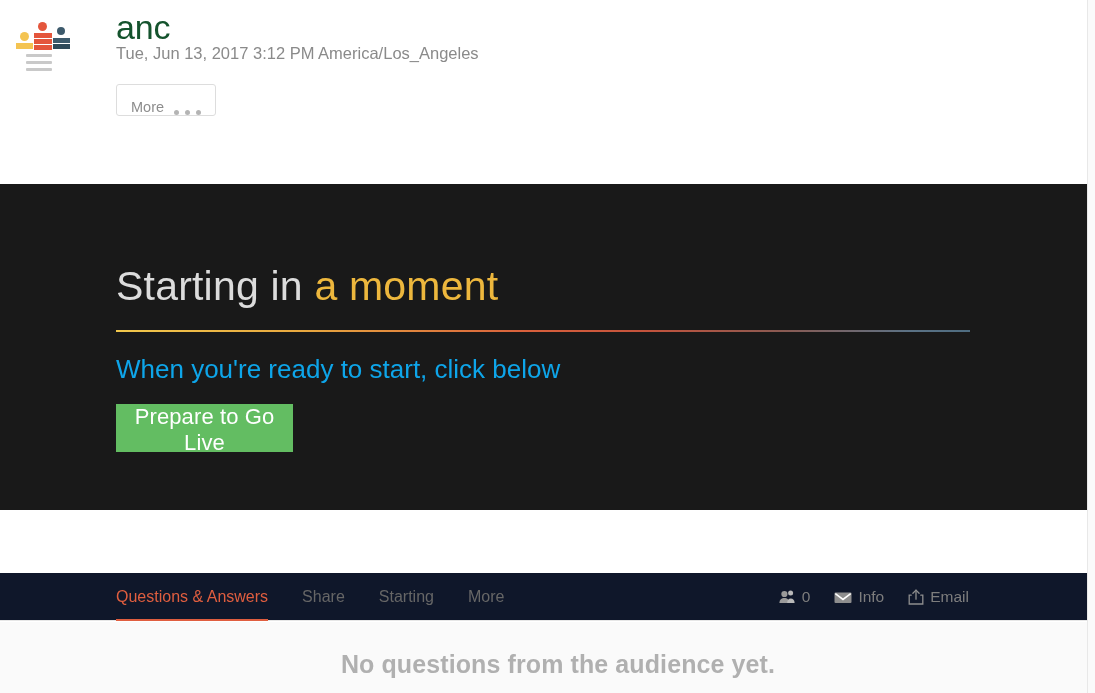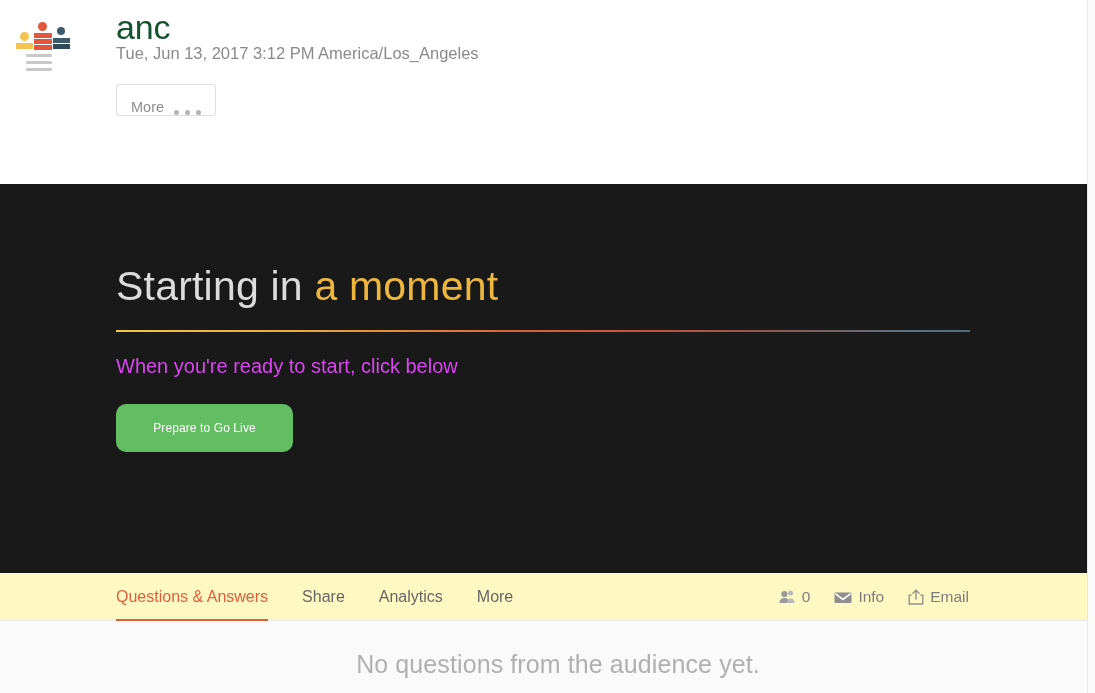--- a/index.html
+++ b/index.html
@@ -148,21 +148,21 @@
     width: 5px; height: 5px; border-radius: 50%;
     background: #b4b4b4; display: block;
   }
 
   
   .stage {
     position: absolute;
     left: 0;
     top: 184px;
     width: 1087px;
-    height: 389px;
+    height: 326px;
     background: #191919;
     overflow: hidden;
   }
 
   .stage-inner {
     position: absolute;
     left: 116px;
     top: 0;
     width: 860px;
   }
@@ -193,50 +193,50 @@
       #c4533c 62%,
       #8a5a52 78%,
       #5b7285 93%,
       #4e6c80 100%);
   }
 
   .ready-text {
     position: absolute;
     left: 0;
     top: 172px;
-    font-size: 20px;
+    font-size: 26px;
     font-weight: 300;
-    color: #d946ef;
+    color: #0ea5e9;
     line-height: 1;
   }
 
   .golive-btn {
     position: absolute;
     left: 0;
     top: 220px;
     width: 177px;
     height: 48px;
     background: #63bd62;
     border: none;
-    border-radius: 10px;
+    border-radius: 0;
     color: #ffffff;
-    font-size: 12px;
+    font-size: 22px;
     font-family: "Liberation Sans", sans-serif;
     cursor: pointer;
     letter-spacing: 0.1px;
   }
 
   
   .tabbar {
     position: absolute;
     left: 0;
     top: 573px;
     width: 1087px;
     height: 48px;
-    background: #fef9c3;
+    background: #0f172a;
     border-bottom: 1px solid #e6e6e6;
   }
 
   .tabs {
     position: absolute;
     left: 116px;
     top: 0;
     height: 48px;
     display: flex;
     align-items: center;
@@ -296,21 +296,21 @@
     background: #fafafa;
   }
 
   .empty-text {
     position: absolute;
     left: 0;
     right: 0;
     top: 28px;
     text-align: center;
     font-size: 25px;
-    font-weight: 400;
+    font-weight: 700;
     color: #b0b0b0;
     letter-spacing: 0.1px;
     padding-left: 29px;
   }
 </style>
 </head>
 <body>
 
 <div id="app">
 
@@ -378,21 +378,21 @@
     <div class="tabbar">
 
       <div class="tabs">
         <div class="tab active">
           <span>Questions &amp; Answers</span>
         </div>
         <div class="tab">
           <span>Share</span>
         </div>
         <div class="tab">
-          <span>Analytics</span>
+          <span>Starting</span>
         </div>
         <div class="tab">
           <span>More</span>
         </div>
       </div>
 
       <div class="tab-actions">
 
         <div class="action">
           <svg width="17" height="14" viewBox="0 0 17 14">

